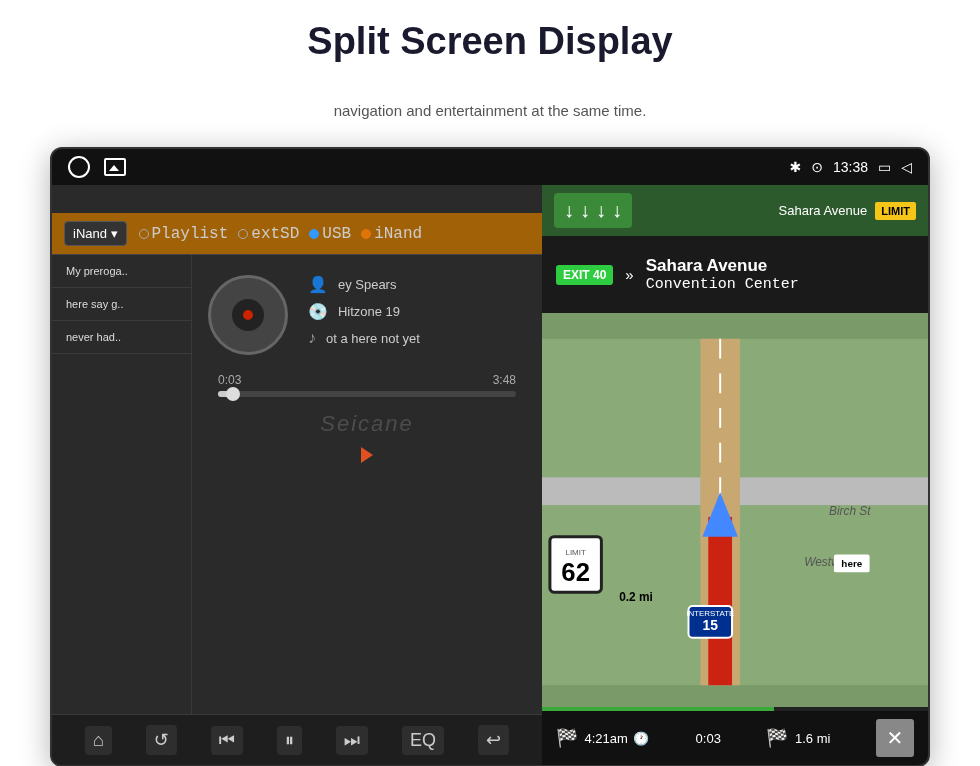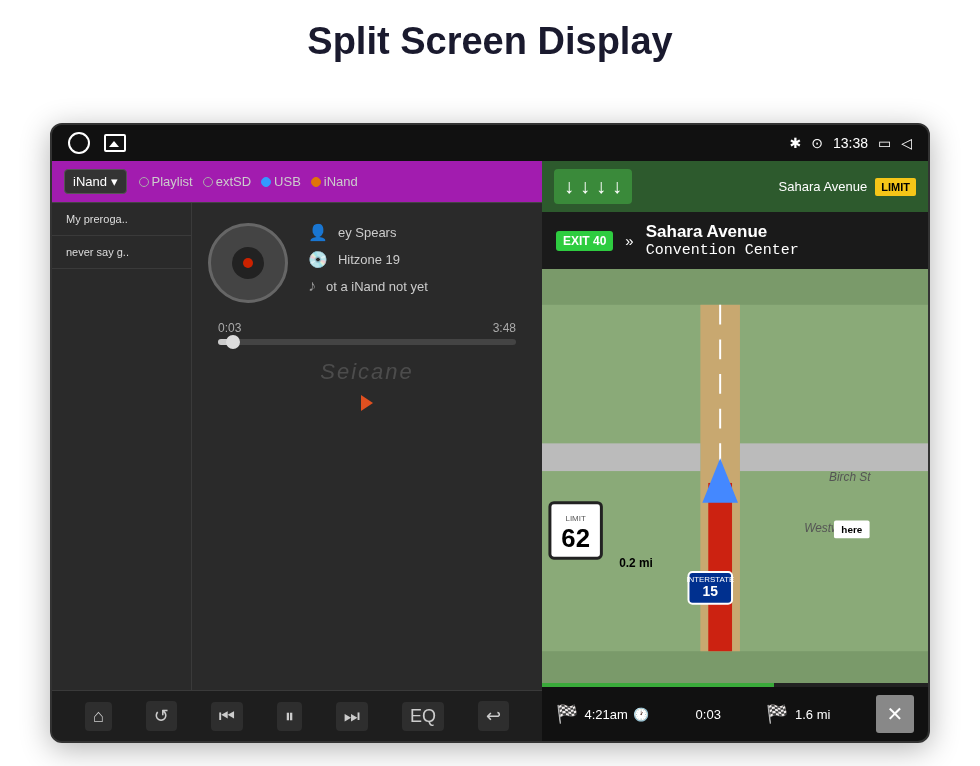--- a/index.html
+++ b/index.html
@@ -83,41 +83,43 @@
     .left-panel {
       width: 490px;
       background: #2a2a2a;
       display: flex;
       flex-direction: column;
       position: relative;
     }
 
     
     .source-bar {
-      background: #a21caf;
+      background: #a16207;
       padding: 8px 12px;
       display: flex;
       align-items: center;
       gap: 12px;
       border-bottom: 1px solid #444;
+      margin-top: 28px;
     }
     .source-dropdown {
       background: #333;
       border: 1px solid #555;
       color: #fff;
       padding: 4px 8px;
       border-radius: 4px;
       font-size: 13px;
       display: flex;
       align-items: center;
       gap: 4px;
     }
     .source-options {
-      display: flex; gap: 10px; font-size: 13px; color: #ccc;
+      display: flex; gap: 10px; font-size: 16px; color: #ccc;
       flex-wrap: wrap;
+      font-family: Liberation Mono, monospace;
     }
     .source-opt { display: flex; align-items: center; gap: 3px; }
     .radio-dot {
       width: 10px; height: 10px;
       border-radius: 50%;
       border: 1.5px solid #aaa;
     }
     .radio-dot.active { background: #e0740a; border-color: #e0740a; }
     .radio-dot.blue { background: #3399ff; border-color: #3399ff; }
 
@@ -289,21 +291,21 @@
       font-weight: bold;
       font-size: 11px;
       padding: 3px 6px;
       border-radius: 2px;
       margin-left: auto;
     }
 
     .exit-banner {
       background: #1a1a1a;
       color: #fff;
-      padding: 10px 14px;
+      padding: 20px 14px;
       font-size: 15px;
       display: flex;
       align-items: center;
       gap: 8px;
     }
     .exit-badge {
       background: #2ecc40;
       color: #fff;
       font-size: 12px;
       font-weight: bold;
@@ -362,20 +364,21 @@
       background: #3aaa3a;
       width: 60%;
     }
   </style>
 </head>
 <body>
 
 <h1 class="page-title">Split Screen Display</h1>
 <p class="page-subtitle">
   <br>
+  <span>navigation and entertainment at the same time.</span>
 </p>
 
 <div class="device-frame">
 
   <div class="status-bar">
     <div class="status-left">
       <div class="circle-icon"></div>
       <div class="image-icon"></div>
     </div>
     <div class="status-right">
@@ -413,42 +416,43 @@
             <div class="radio-dot active"></div>
             <span>iNand</span>
           </div>
         </div>
       </div>
 
       <div style="display:flex; flex:1; overflow:hidden;">
 
         <div class="playlist" style="width:140px; border-right:1px solid #3a3a3a;">
           <div class="playlist-item">My preroga..</div>
-          <div class="playlist-item">never say g..</div>
+          <div class="playlist-item">here say g..</div>
+          <div class="playlist-item">never had..</div>
         </div>
 
         <div class="player-main">
           <div class="track-info-row">
             <div class="album-art">
               <div class="album-art-inner">
                 <div class="album-art-dot"></div>
               </div>
             </div>
             <div class="track-meta">
               <div class="track-meta-item">
                 <span class="meta-icon">👤</span>
                 <span>ey Spears</span>
               </div>
               <div class="track-meta-item">
                 <span class="meta-icon">💿</span>
                 <span>Hitzone 19</span>
               </div>
               <div class="track-meta-item">
                 <span class="meta-icon">♪</span>
-                <span>ot a iNand not yet</span>
+                <span>ot a here not yet</span>
               </div>
             </div>
           </div>
 
           <div class="progress-area">
             <div class="progress-times">
               <span>0:03</span>
               <span>3:48</span>
             </div>
             <div class="progress-bar-bg">

